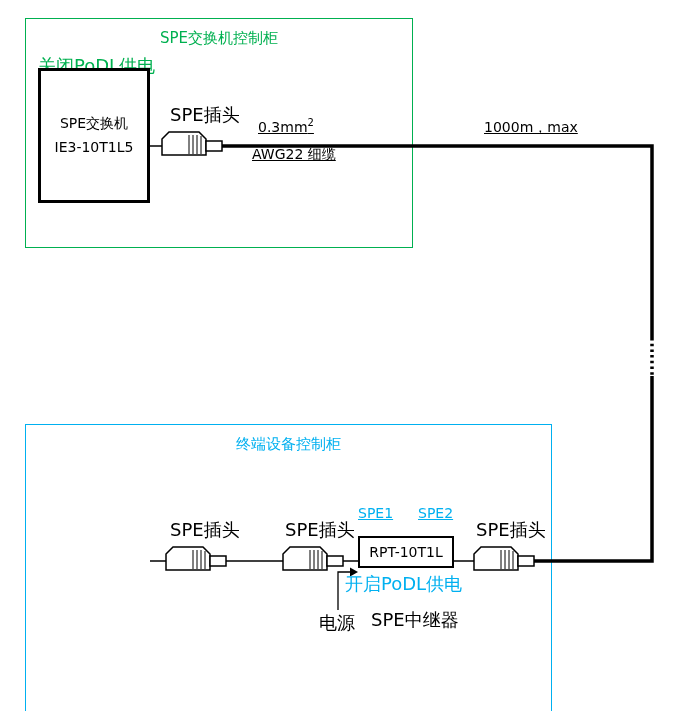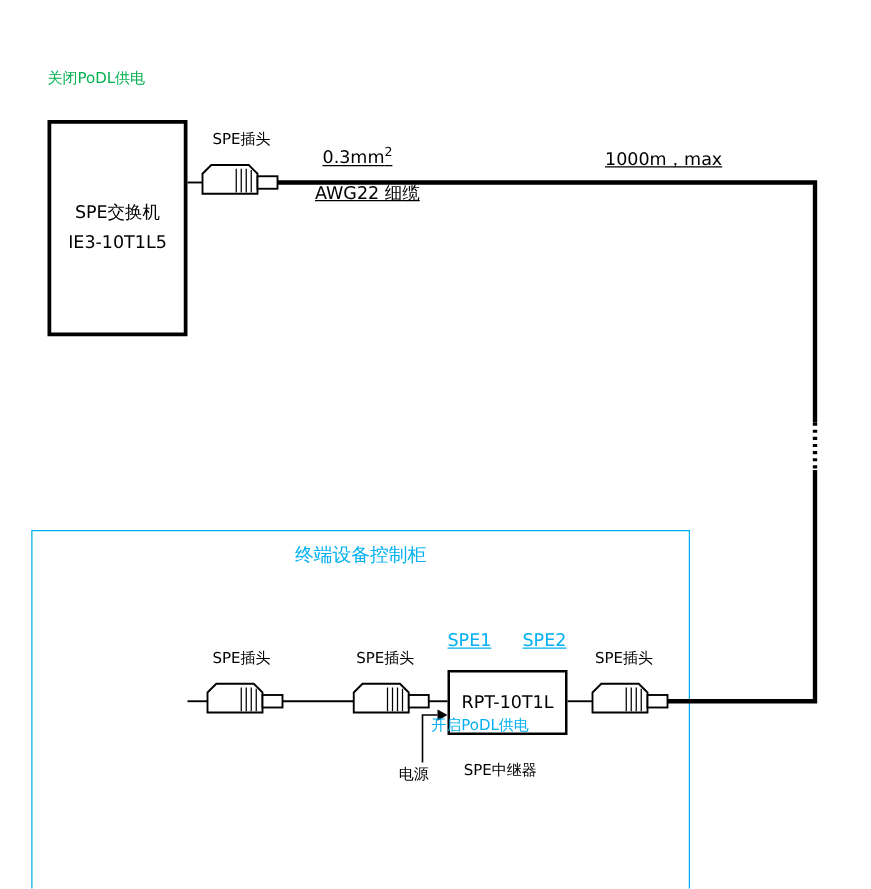--- a/index.html
+++ b/index.html
@@ -16,44 +16,47 @@
   .cyan{color:#00B0F0;}
   .device-box{
     position:absolute;box-sizing:border-box;border:3px solid #000;background:#fff;
     display:flex;flex-direction:column;align-items:center;justify-content:center;
     font-size:14px;line-height:1.7;text-align:center;
   }
   .rpt-box{
     position:absolute;box-sizing:border-box;border:2px solid #000;background:#fff;
     display:flex;align-items:center;justify-content:center;font-size:14px;
   }
-  .lbl{position:absolute;font-size:12px;white-space:nowrap;}
+  .lbl{position:absolute;font-size:18px;white-space:nowrap;}
   .lbl14{position:absolute;font-size:14px;white-space:nowrap;text-decoration:underline;}
   .svg-layer{position:absolute;left:0;top:0;}
   sup{font-size:10px;}
 </style>
 </head>
 <body>
 
 <div class="canvas">
 
+  <div class="cabinet cab-green" style="left:25px;top:18px;width:388px;height:230px;">
+    <div class="cab-title green">SPE交换机控制柜</div>
+  </div>
 
   <div class="lbl green" style="left:38px;top:54px;">关闭PoDL供电</div>
 
-  <div class="device-box" style="left:38px;top:96px;width:112px;height:173px;">
+  <div class="device-box" style="left:38px;top:68px;width:112px;height:135px;">
     <span>SPE交换机</span>
     <span>IE3-10T1L5</span>
   </div>
 
   <div class="cabinet cab-cyan" style="left:25px;top:424px;width:527px;height:314px;">
     <div class="cab-title cyan">终端设备控制柜</div>
   </div>
 
 
-  <div class="rpt-box" style="left:358px;top:536px;width:96px;height:52px;">
+  <div class="rpt-box" style="left:358px;top:536px;width:96px;height:32px;">
     <span>RPT-10T1L</span>
   </div>
 
   <svg class="svg-layer" width="697" height="711" viewBox="0 0 697 711">
 
     <g stroke="#000" stroke-width="1.5" fill="none">
       <path d="M150,146 H164"></path>
       <path d="M150,561 H168"></path>
       <path d="M226,561 H285"></path>
       <path d="M343,561 H358"></path>

